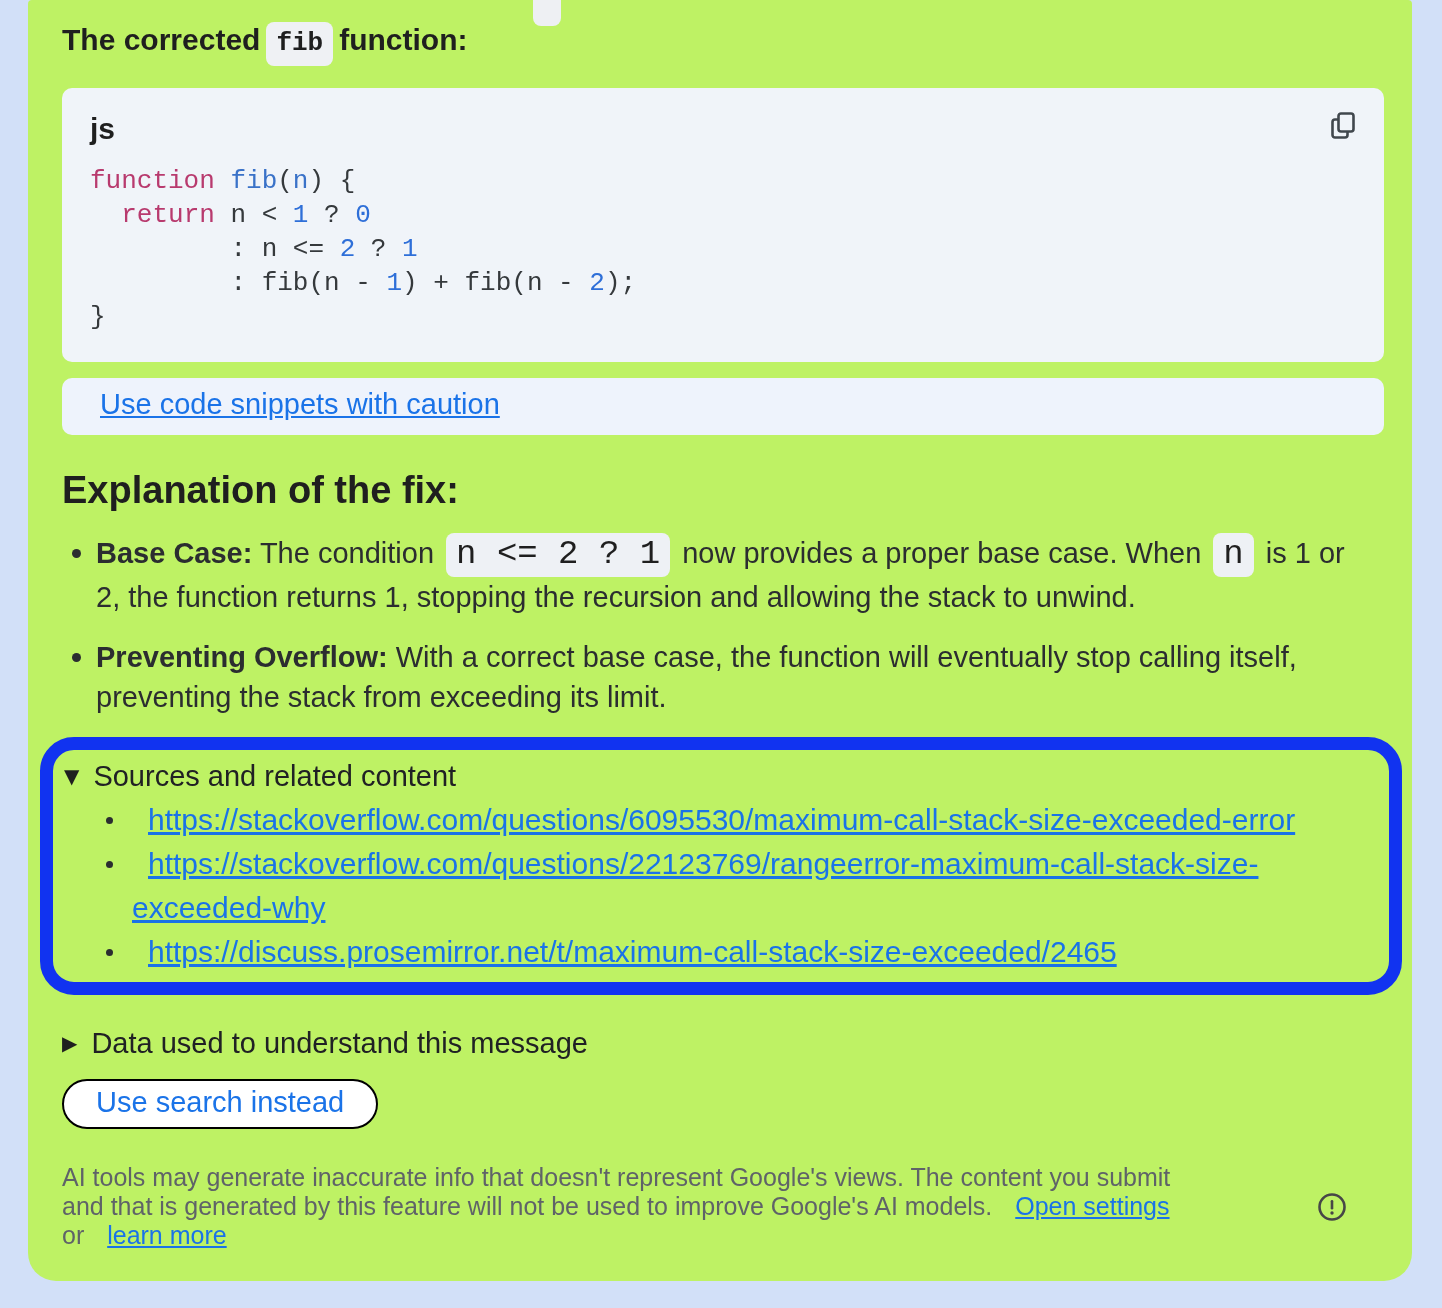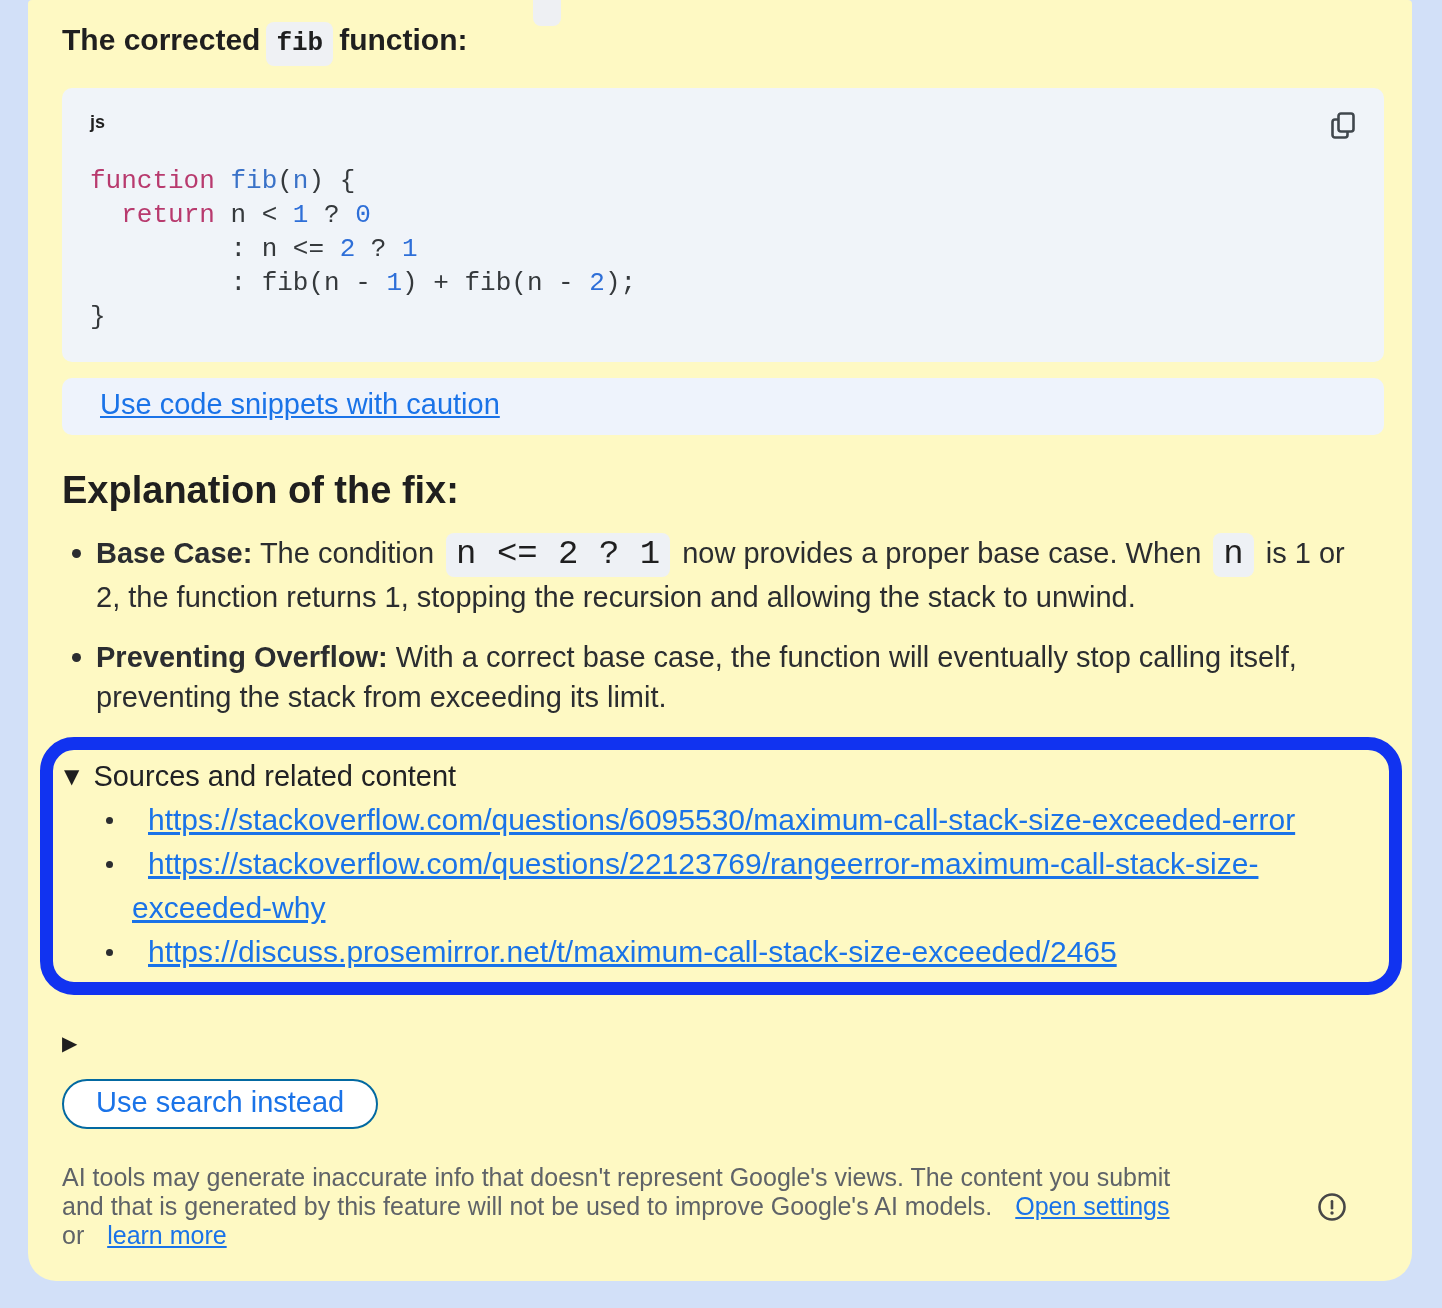--- a/index.html
+++ b/index.html
@@ -7,21 +7,21 @@
     width:1442px;height:1308px;
     background:#d2e0f8;
     font-family:"Liberation Sans",sans-serif;
     color:#242628;
     position:relative;
     overflow:hidden;
   }
   .panel{
     position:absolute;left:28px;top:0;
     width:1384px;height:1281px;
-    background:#fef9c3;
+    background:#bef264;
     border-radius:4px 4px 28px 28px;
     box-sizing:border-box;
     padding:16px 30px 0 34px;
     overflow:hidden;
   }
   .remnant{
     position:absolute;left:505px;top:0;width:28px;height:26px;
     background:#eef0f3;border-radius:0 0 8px 8px;
   }
   
@@ -32,21 +32,21 @@
     font-size:26px;padding:1px 10px 3px;margin:0 6px;color:#1f1f1f;
   }
   .chip-b{font-weight:700;}
   
   .code-card{
     margin-top:22px;width:1322px;box-sizing:border-box;
     background:#f0f4f9;border-radius:10px;
     padding:24px 26px 28px 28px;
   }
   .code-head{display:flex;justify-content:space-between;align-items:flex-start;height:34px;}
-  .code-lang{font-size:18px;font-weight:700;color:#1f1f1f;}
+  .code-lang{font-size:30px;font-weight:700;color:#1f1f1f;}
   .copy-btn{width:30px;height:32px;cursor:pointer;margin-top:-2px;}
   pre.code{
     margin:18px 0 0 0;font-family:"Liberation Mono","DejaVu Sans Mono",monospace;
     font-size:26px;line-height:34px;white-space:pre;color:#35393c;
   }
   .tok-k{color:#b83a6e;}
   .tok-f{color:#3a72c8;}
   .tok-n{color:#2e6fd8;}
   .tok-p{color:#35393c;}
   
@@ -85,21 +85,21 @@
   }
   ul.src-list li::before{
     content:"";position:absolute;left:42px;top:19px;width:7px;height:7px;border-radius:50%;
     background:#2b2d30;
   }
   
   .data-toggle{display:flex;align-items:center;margin-top:28px;font-size:29px;color:#202124;line-height:40px;cursor:pointer;}
   
   .search-btn{
     display:inline-block;margin-top:16px;
-    border:2px solid #0369a1;border-radius:999px;background:#ffffff;
+    border:2px solid #000000;border-radius:999px;background:#ffffff;
     color:#1a73e8;font-size:29px;font-family:"Liberation Sans",sans-serif;
     padding:7px 32px 10px;cursor:pointer;line-height:29px;
   }
   
   .footer{display:flex;justify-content:space-between;align-items:center;margin-top:34px;}
   .disclaimer{font-size:25px;line-height:29px;color:#5f6368;max-width:1120px;}
   .disclaimer a{font-size:25px;}
   .info-icon{width:32px;height:32px;margin-right:34px;flex:none;cursor:pointer;}
 </style>
 </head>
@@ -143,20 +143,21 @@
     </div>
     <ul class="src-list">
         <li><a class="lnk">https://stackoverflow.com/questions/6095530/maximum-call-stack-size-exceeded-error</a></li>
         <li><a class="lnk">https://stackoverflow.com/questions/22123769/rangeerror-maximum-call-stack-size-exceeded-why</a></li>
         <li><a class="lnk">https://discuss.prosemirror.net/t/maximum-call-stack-size-exceeded/2465</a></li>
       </ul>
   </div>
 
   <div class="data-toggle">
     <span class="tri">▶</span>
+    <span>Data used to understand this message</span>
   </div>
 
   <button class="search-btn">Use search instead</button>
 
   <div class="footer">
     <div class="disclaimer"><span>AI tools may generate inaccurate info that doesn't represent Google's views. The content you submit and that is generated by this feature will not be used to improve Google's AI models.</span> <a class="lnk">Open settings</a><span> or </span><a class="lnk">learn more</a></div>
     <svg class="info-icon" viewBox="0 0 32 32">
       <circle cx="16" cy="16" r="12.5" fill="none" stroke="#474747" stroke-width="2.6"></circle>
       <rect x="14.7" y="9" width="2.6" height="9.5" rx="1.3" fill="#474747"></rect>
       <circle cx="16" cy="22" r="1.7" fill="#474747"></circle>

